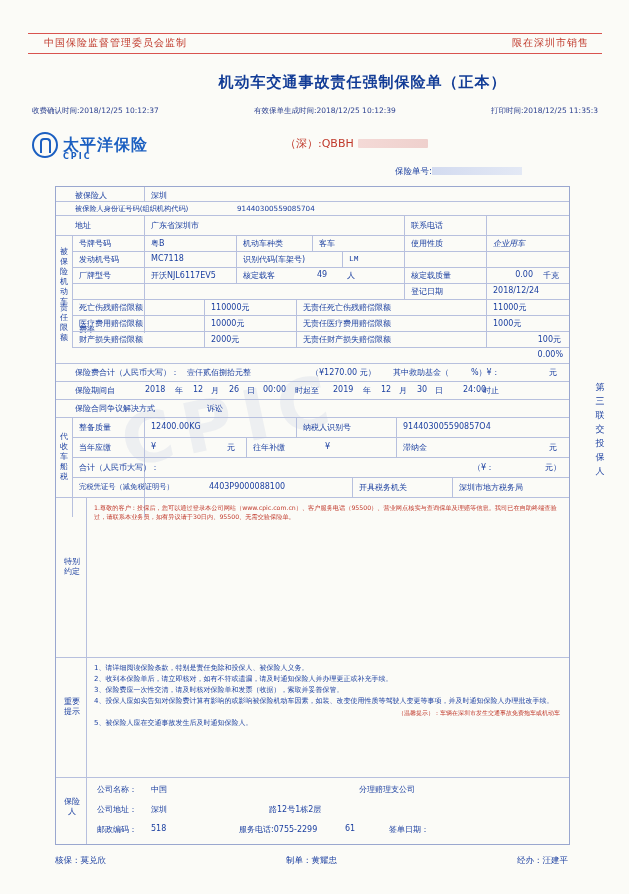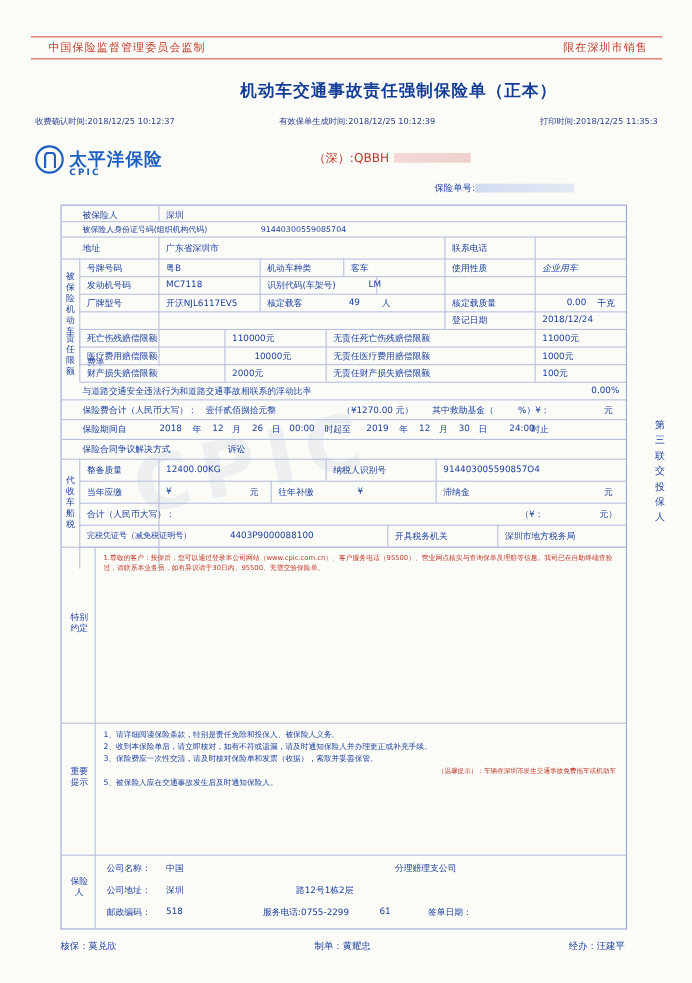--- a/index.html
+++ b/index.html
@@ -121,21 +121,21 @@
     <div class="vline" style="left:348px;top:48px;height:16px;"></div>
     <div class="cell" style="left:352px;top:50px;width:70px;">使用性质</div>
     <div class="vline" style="left:430px;top:48px;height:16px;"></div>
     <div class="cell" style="left:434px;top:50px;width:74px;font-style:italic;">企业用车</div>
 
     <div class="hline" style="left:16px;top:80px;width:497px;"></div>
     <div class="cell" style="left:20px;top:66px;width:70px;">发动机号码</div>
     <div class="cell" style="left:92px;top:66px;width:90px;">MC7118</div>
     <div class="cell" style="left:184px;top:66px;width:100px;">识别代码(车架号)</div>
     <div class="vline" style="left:286px;top:64px;height:16px;"></div>
-    <div class="cell" style="left:276px;top:66px;width:100px;">LM</div>
+    <div class="cell" style="left:290px;top:66px;width:100px;font-family:Liberation Mono, monospace;">LM</div>
 
     <div class="hline" style="left:16px;top:96px;width:497px;"></div>
     <div class="cell" style="left:20px;top:82px;width:70px;">厂牌型号</div>
     <div class="cell" style="left:92px;top:82px;width:90px;">开沃NJL6117EV5</div>
     <div class="cell" style="left:184px;top:82px;width:72px;">核定载客</div>
     <div class="cell" style="left:258px;top:82px;width:30px;">49</div>
     <div class="cell" style="left:288px;top:82px;width:20px;">人</div>
     <div class="vline" style="left:348px;top:64px;height:32px;"></div>
     <div class="cell" style="left:352px;top:82px;width:76px;">核定载质量</div>
     <div class="vline" style="left:430px;top:64px;height:32px;"></div>
@@ -156,32 +156,31 @@
     <div class="cell" style="left:20px;top:114px;width:120px;">死亡伤残赔偿限额</div>
     <div class="vline" style="left:148px;top:112px;height:48px;"></div>
     <div class="cell" style="left:152px;top:114px;width:80px;">110000元</div>
     <div class="vline" style="left:240px;top:112px;height:48px;"></div>
     <div class="cell" style="left:244px;top:114px;width:150px;">无责任死亡伤残赔偿限额</div>
     <div class="vline" style="left:430px;top:112px;height:48px;"></div>
     <div class="cell" style="left:434px;top:114px;width:74px;">11000元</div>
 
     <div class="hline" style="left:16px;top:144px;width:497px;"></div>
     <div class="cell" style="left:20px;top:130px;width:120px;">医疗费用赔偿限额</div>
-    <div class="cell" style="left:152px;top:130px;width:80px;text-align:center;">10000元</div>
+    <div class="cell" style="left:152px;top:130px;width:80px;">10000元</div>
     <div class="cell" style="left:244px;top:130px;width:150px;">无责任医疗费用赔偿限额</div>
     <div class="cell" style="left:434px;top:130px;width:74px;">1000元</div>
 
     <div class="hline" style="left:16px;top:160px;width:497px;"></div>
     <div class="cell" style="left:20px;top:146px;width:120px;">财产损失赔偿限额</div>
     <div class="cell" style="left:152px;top:146px;width:80px;">2000元</div>
     <div class="cell" style="left:244px;top:146px;width:150px;">无责任财产损失赔偿限额</div>
-    <div class="cell" style="left:434px;top:146px;width:74px;">100元</div>
+    <div class="cell" style="left:434px;top:146px;width:74px;text-align:right;">100元</div>
 
     <div class="hline" style="left:0;top:176px;width:513px;"></div>
-    <div class="cell" style="left:16px;top:162px;width:330px;">与道路交通安全违法行为和道路交通事故相联系的浮动比率</div>
     <div class="cell" style="left:440px;top:162px;width:70px;text-align:right;">0.00%</div>
 
     <div class="hline" style="left:0;top:194px;width:513px;"></div>
     <div class="cell" style="left:16px;top:179px;width:120px;">保险费合计（人民币大写）：</div>
     <div class="cell" style="left:128px;top:179px;width:110px;">壹仟贰佰捌拾元整</div>
     <div class="cell" style="left:252px;top:179px;width:80px;">（¥1270.00 元）</div>
     <div class="cell" style="left:334px;top:179px;width:80px;">其中救助基金（</div>
     <div class="cell" style="left:412px;top:179px;width:50px;">%）¥：</div>
     <div class="cell" style="left:490px;top:179px;width:20px;">元</div>
 
@@ -249,20 +248,21 @@
     <div class="vtitle" style="left:8px;top:370px;width:16px;">特别约定</div>
     <div class="smalltext" style="position:absolute;left:38px;top:316px;width:466px;">1.尊敬的客户：投保后，您可以通过登录本公司网站（www.cpic.com.cn）、客户服务电话（95500）、营业网点核实与查询保单及理赔等信息。我司已在自助终端查验过，请联系本业务员，如有异议请于30日内、95500、无需交验保险单。</div>
 
     <div class="hline" style="left:0;top:470px;width:513px;"></div>
     <div class="vline" style="left:30px;top:470px;height:120px;"></div>
     <div class="vtitle" style="left:8px;top:510px;width:16px;">重要提示</div>
     <div class="notice" style="position:absolute;left:38px;top:476px;width:466px;">
       <div>1、请详细阅读保险条款，特别是责任免除和投保人、被保险人义务。</div>
       <div>2、收到本保险单后，请立即核对，如有不符或遗漏，请及时通知保险人并办理更正或补充手续。</div>
       <div>3、保险费应一次性交清，请及时核对保险单和发票（收据），索取并妥善保管。</div>
+      <div>4、投保人应如实告知对保险费计算有影响的或影响被保险机动车因素，如装、改变使用性质等驾驶人变更等事项，并及时通知保险人办理批改手续。</div>
       <div style="text-align:right;color:#c0392b;font-size:6px;">（温馨提示）：车辆在深圳市发生交通事故免费拖车或机动车</div>
       <div>5、被保险人应在交通事故发生后及时通知保险人。</div>
     </div>
 
     <div class="hline" style="left:0;top:590px;width:513px;"></div>
     <div class="vline" style="left:30px;top:590px;height:67px;"></div>
     <div class="vtitle" style="left:8px;top:610px;width:16px;">保险人</div>
     <div class="cell" style="left:38px;top:596px;width:80px;">公司名称：</div>
     <div class="cell" style="left:92px;top:596px;width:70px;">中国</div>
     <div class="cell" style="left:300px;top:596px;width:120px;">分理赔理支公司</div>

